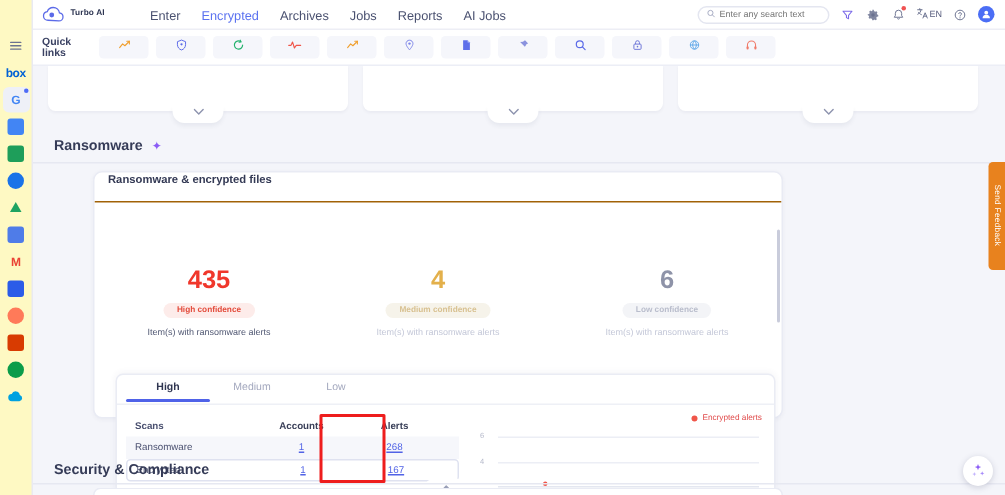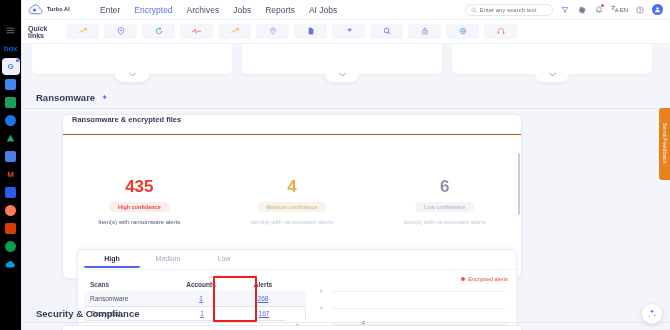--- a/index.html
+++ b/index.html
@@ -9,21 +9,21 @@
     font-family: "Liberation Sans", sans-serif;
     background: #f4f5fa;
     font-size: 10px;
     color: #3c4257;
   }
 
   
   #app-rail {
     position: absolute; left: 0; top: 0;
     width: 22px; height: 330px;
-    background: #000000;
+    background: #fef9c3;
     border-right: 1px solid #e9eaf2;
     display: flex; flex-direction: column; align-items: center;
     padding-top: 22px;
     z-index: 40;
   }
   .rail-btn {
     width: 18px; height: 17px;
     margin-bottom: 1px;
     border-radius: 4px;
     display: flex; align-items: center; justify-content: center;

